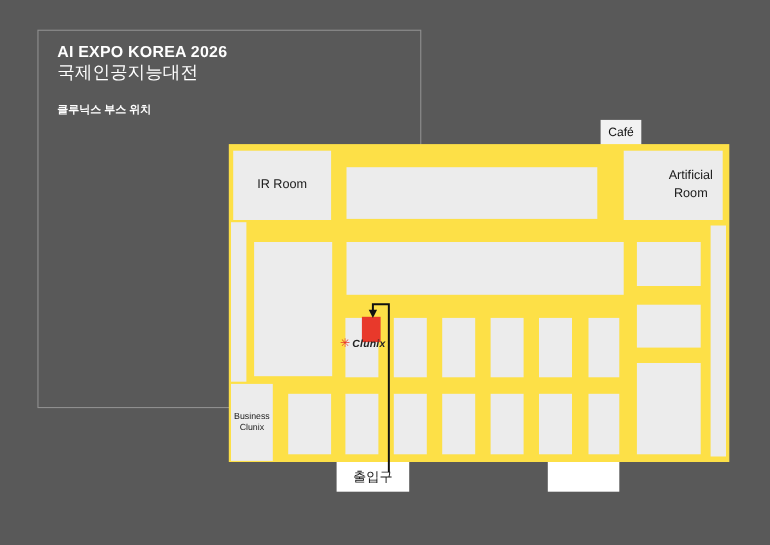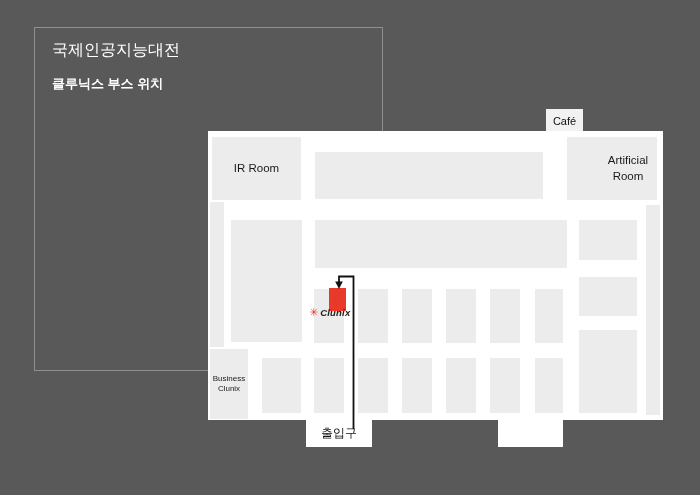--- a/index.html
+++ b/index.html
@@ -14,27 +14,27 @@
   
   .info-panel{
     left:34px;top:27px;width:349px;height:344px;
     border:1px solid #8f8f8f;
     color:#ffffff;
     padding:12px 0 0 17px;box-sizing:border-box;
     z-index:1;
   }
   .ip-title{font-size:14.5px;font-weight:700;line-height:17px;letter-spacing:.2px;}
   .ip-subtitle{font-size:16px;font-weight:400;line-height:17px;margin-top:1px;}
-  .ip-booth-label{font-size:13px;font-weight:700;line-height:17px;margin-top:17px;}
+  .ip-booth-label{font-size:10px;font-weight:700;line-height:17px;margin-top:17px;}
   .ip-booth-number{font-size:14px;font-weight:700;line-height:17px;margin-top:3px;}
 
   
   .floor{
     left:208px;top:131px;width:455px;height:289px;
-    background:#ffffff;z-index:2;
+    background:#fde047;z-index:2;
   }
   .blk{position:absolute;background:#ececec;}
   .room-label{
     display:flex;align-items:center;justify-content:center;
     color:#1a1a1a;font-size:11.5px;line-height:1.35;text-align:center;
   }
   .room-label span{display:block;width:58px;}
   .biz-label{font-size:8px;line-height:1.3;}
   .biz-label span{width:34px;}
 
@@ -63,20 +63,21 @@
   .clunix-ast{color:#e8392b;font-size:11px;line-height:1;}
   .clunix-txt{color:#222;font-size:9.5px;font-weight:700;letter-spacing:.2px;font-style:italic;}
 
   
   .path-overlay{left:0;top:0;width:700px;height:495px;z-index:5;pointer-events:none;}
 </style>
 </head>
 <body>
 
 <div class="abs info-panel">
+  <div class="ip-title">AI EXPO KOREA 2026</div>
   <div class="ip-subtitle">국제인공지능대전</div>
   <div class="ip-booth-label">클루닉스 부스 위치</div>
 </div>
 
 <div class="abs cafe-tab">
   <span>Café</span>
 </div>
 
 <div class="abs floor">
 

